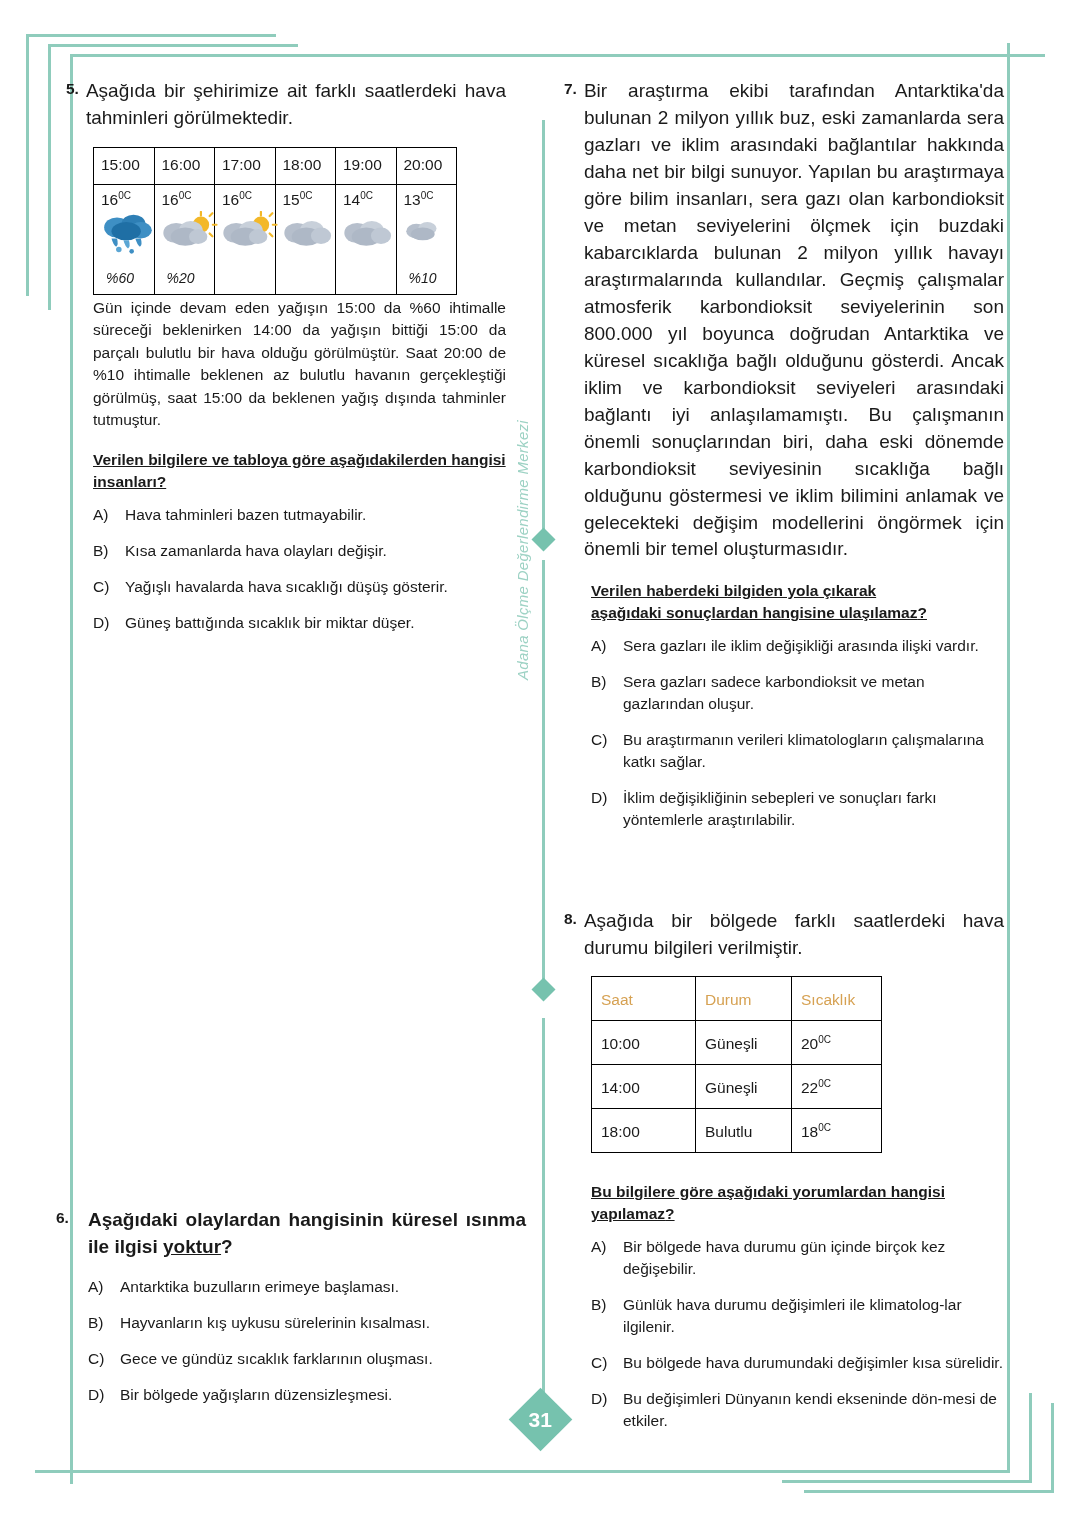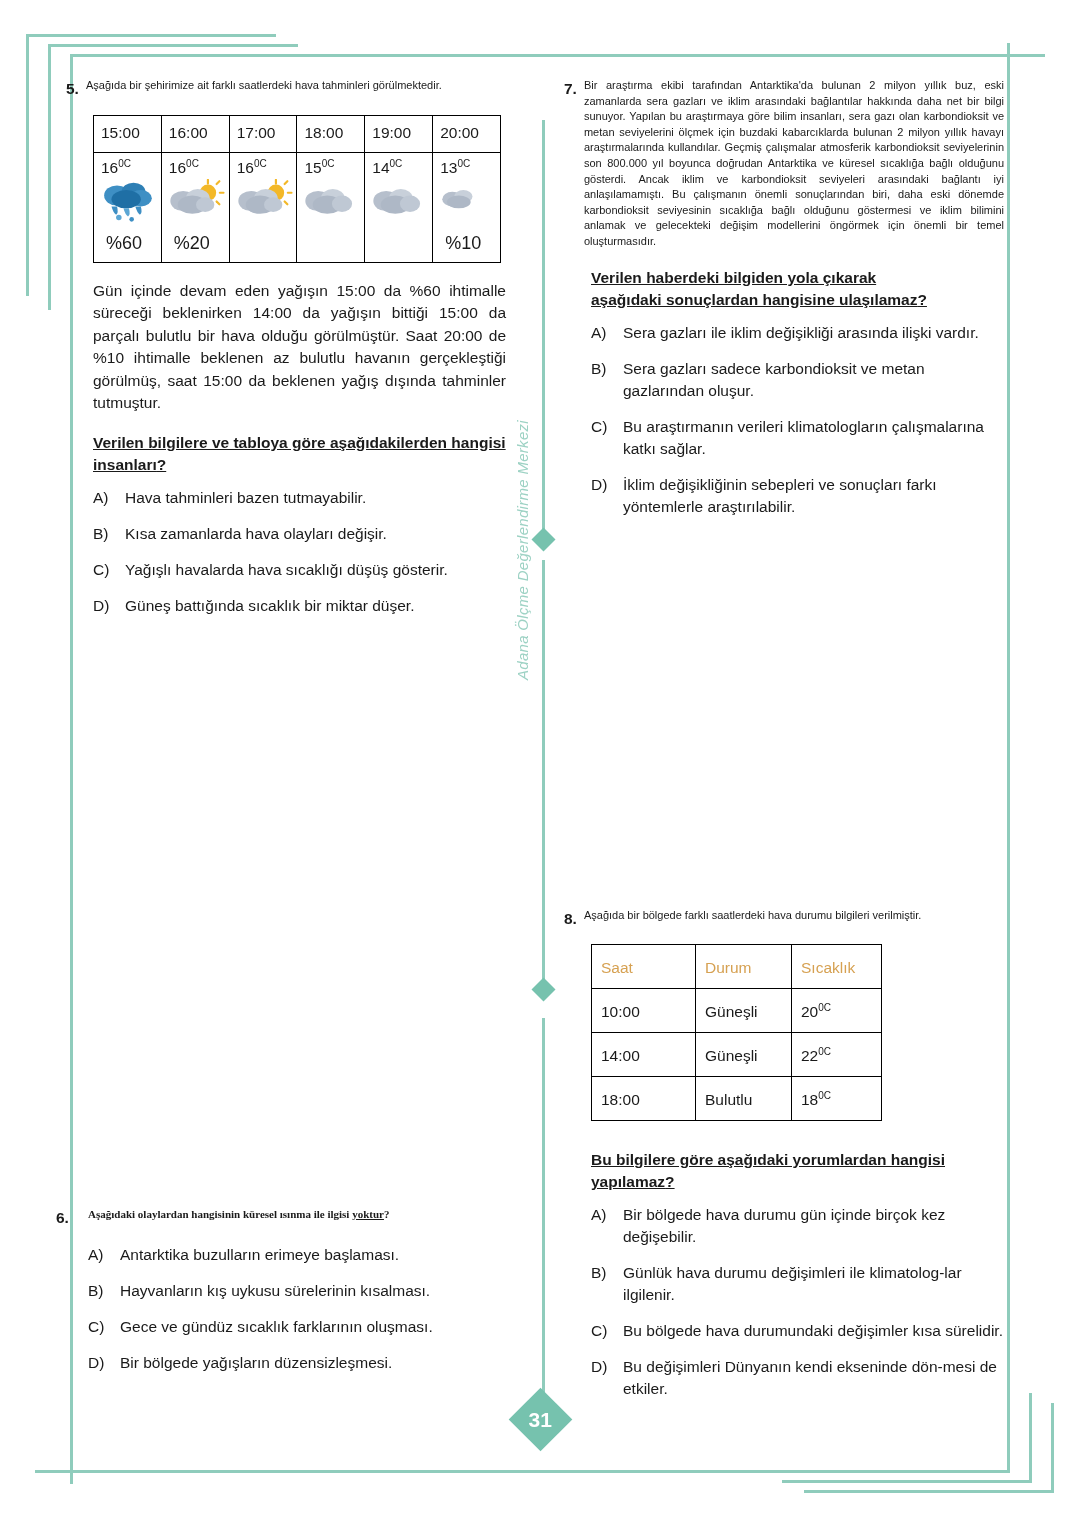--- a/index.html
+++ b/index.html
@@ -73,24 +73,24 @@
 
   .q-block { margin-bottom: 4px; }
 
   .q-head { display: flex; align-items: flex-start; }
   .q-num {
     font-weight: bold; font-size: 15.5px; flex: 0 0 auto;
     padding-right: 7px; line-height: 1.42;
   }
   .q-num.wide { width: 32px; padding-right: 0; }
   .q-text {
-    font-size: 11px; line-height: 1.42; text-align: justify;
+    font-size: 19px; line-height: 1.42; text-align: justify;
     flex: 1 1 auto;
   }
-  .q-text.bold { font-weight: bold; font-family: Liberation Serif, serif; }
+  .q-text.bold { font-weight: bold; }
 
   .para {
     font-size: 15.5px; line-height: 1.45; text-align: justify;
     margin-left: 27px;
   }
 
   .prompt {
     font-size: 15.5px; line-height: 1.42; font-weight: bold;
     margin: 17px 0 11px 27px;
     text-decoration: underline;
@@ -99,35 +99,35 @@
 
   .opts { margin-left: 27px; }
   .opt { display: flex; align-items: flex-start; margin-bottom: 14px; }
   .opt-letter { flex: 0 0 32px; font-size: 15.5px; line-height: 1.42; }
   .opt-text { flex: 1 1 auto; font-size: 15.5px; line-height: 1.42; }
 
   
   .wtable {
     margin: 15px 16px 0 27px;
     border-collapse: collapse;
-    width: 408px;
+    width: 364px;
     table-layout: fixed;
   }
   .wtable td {
     border: 1.6px solid #000;
     vertical-align: top;
     padding: 5px 0 0 7px;
     font-size: 15.5px;
   }
   .wtable .hour-row td { height: 37px; padding-top: 8px; }
   .wtable .data-row td { height: 110px; position: relative; }
   .temp { font-size: 15.5px; white-space: nowrap; }
   .temp sup { font-size: 10px; vertical-align: super; }
   .pct {
-    position: absolute; bottom: 8px; left: 12px; font-size: 18px;
+    position: absolute; bottom: 8px; left: 12px; font-size: 14px; font-style: italic;
   }
   .icon-wrap {
     position: absolute; left: 4px; top: 26px; width: 60px; height: 44px;
   }
 
   
   .dtable {
     margin: 14px 0 0 27px;
     border-collapse: collapse;
     table-layout: fixed;
@@ -282,21 +282,21 @@
               <ellipse cx="28" cy="19" rx="10" ry="7" fill="#C8D0DA"></ellipse>
               <ellipse cx="23" cy="25" rx="13" ry="7" fill="#AEB8C6"></ellipse>
             </svg>
           </span>
           <span class="pct">%10</span>
         </td>
       </tr>
     </tbody>
       </table>
 
-    <div class="para" style="margin-top:17px;">Gün içinde devam eden yağışın 15:00 da %60 ihtimalle süreceği beklenirken 14:00 da yağışın bittiği 15:00 da parçalı bulutlu bir hava olduğu görülmüştür. Saat 20:00 de %10 ihtimalle beklenen az bulutlu havanın gerçekleştiği görülmüş, saat 15:00 da beklenen yağış dışında tahminler tutmuştur.</div>
+    <div class="para" style="margin-top:2px;">Gün içinde devam eden yağışın 15:00 da %60 ihtimalle süreceği beklenirken 14:00 da yağışın bittiği 15:00 da parçalı bulutlu bir hava olduğu görülmüştür. Saat 20:00 de %10 ihtimalle beklenen az bulutlu havanın gerçekleştiği görülmüş, saat 15:00 da beklenen yağış dışında tahminler tutmuştur.</div>
 
     <div class="prompt"><span>Verilen bilgilere ve tabloya göre aşağıdakilerden hangisi </span><u>insanları</u><span>?</span></div>
 
     <div class="opts">
       <div class="opt">
         <div class="opt-letter">A)</div>
         <div class="opt-text">Hava tahminleri bazen tutmayabilir.</div>
       </div>
       <div class="opt">
         <div class="opt-letter">B)</div>

